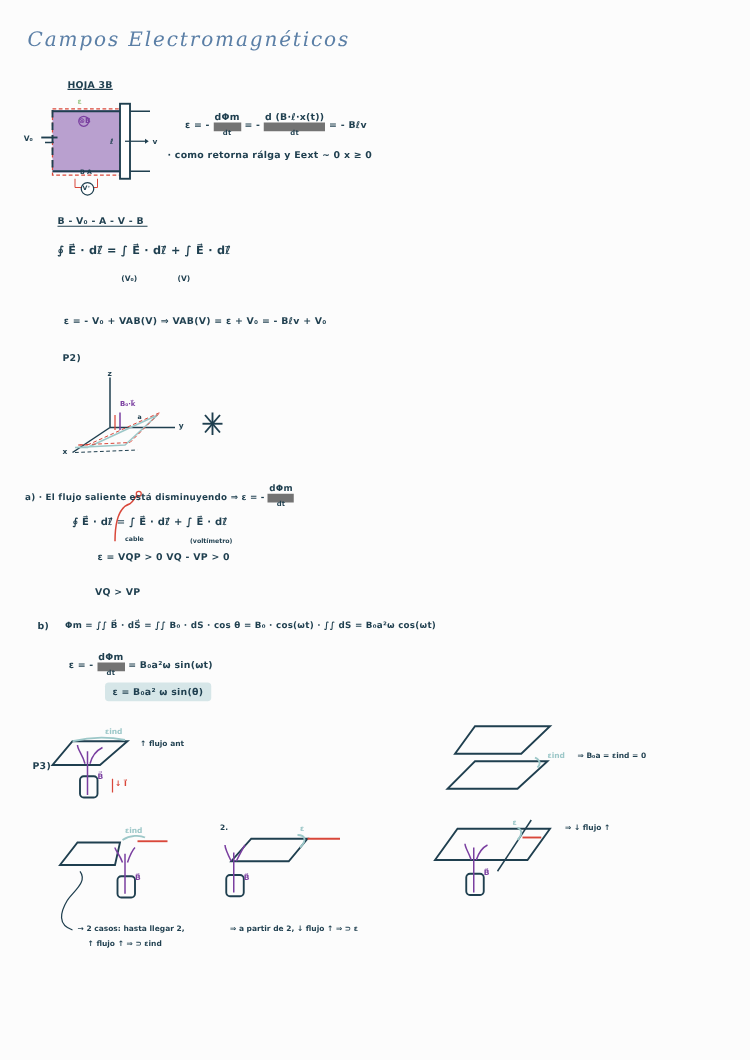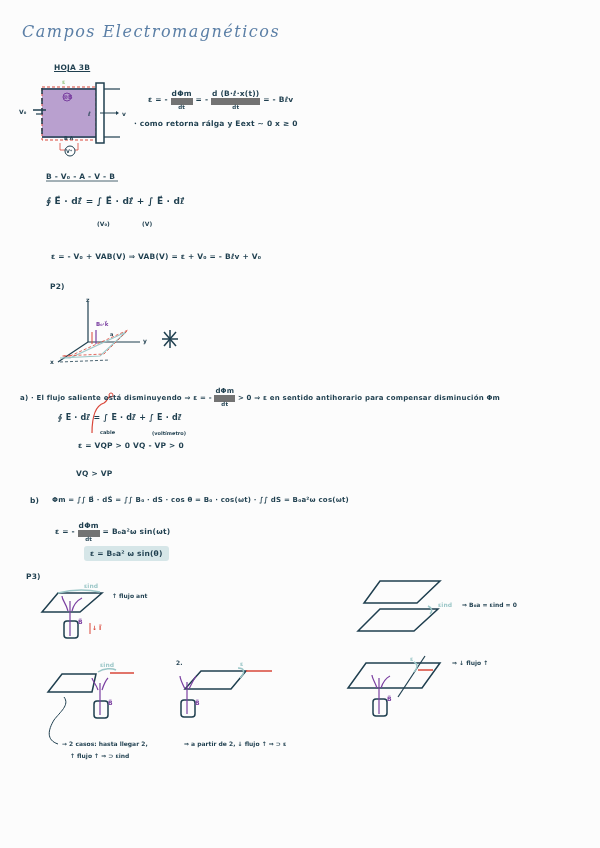--- a/index.html
+++ b/index.html
@@ -153,41 +153,40 @@
 <div class="abs hw-sm" style="left:50px; top:358px;">x</div>
 <div class="abs hw-sm purple" style="left:96px; top:321px; font-size:5.5px;">B₀·k⃗</div>
 <div class="abs hw-sm" style="left:110px; top:331px; font-size:5px;">a</div>
 
 <div class="abs hw" style="left:20px; top:388px; font-size:7px;">
   <span>a) · El flujo saliente está disminuyendo ⇒ ε = -</span>
   <span class="frac">
       <span class="num">dΦm</span>
       <span class="den">dt</span>
     </span>
-  <span> &gt; 0  ⇒ ε en sentido antihorario para compensar disminución Φm</span>
 </div>
 <div class="abs hw" style="left:58px; top:413px; font-size:8px;">∮ E⃗ · dℓ⃗ = ∫ E⃗ · dℓ⃗ + ∫ E⃗ · dℓ⃗</div>
 <div class="abs hw-sm" style="left:100px; top:429px; font-size:5px;">cable</div>
 <div class="abs hw-sm" style="left:152px; top:430px; font-size:5px;">(voltímetro)</div>
 <div class="abs hw" style="left:78px; top:441px;">ε = VQP &gt; 0      VQ - VP &gt; 0</div>
 <div class="abs hw" style="left:76px; top:469px;">VQ &gt; VP</div>
 
 <div class="abs hw" style="left:30px; top:496px;">b)</div>
 <div class="abs hw" style="left:52px; top:496px; font-size:7px;">Φm = ∫∫ B⃗ · dS⃗ = ∫∫ B₀ · dS · cos θ = B₀ · cos(ωt) · ∫∫ dS = B₀a²ω cos(ωt)</div>
 <div class="abs hw" style="left:55px; top:522px;">
   <span>ε = -</span>
   <span class="frac">
       <span class="num">dΦm</span>
       <span class="den">dt</span>
     </span>
   <span> = B₀a²ω sin(ωt)</span>
 </div>
 <div class="abs hw highlight" style="left:84px; top:546px;">ε = B₀a² ω sin(θ)</div>
 
-<div class="abs hw" style="left:26px; top:572px;">P3)</div>
+<div class="abs hw" style="left:26px; top:608px;">P3)</div>
 <div class="abs hw-sm teal" style="left:84px; top:582px;">εind</div>
 <div class="abs hw-sm" style="left:112px; top:592px;">↑ flujo ant</div>
 <div class="abs hw-sm purple" style="left:78px; top:618px;">B⃗</div>
 <div class="abs hw-sm red" style="left:92px; top:624px;">↓ I⃗</div>
 
 <div class="abs hw-sm teal" style="left:438px; top:601px;">εind</div>
 <div class="abs hw-sm" style="left:462px; top:601px;">⇒ B₀a = εind = 0</div>
 
 <div class="abs hw-sm teal" style="left:100px; top:661px;">εind</div>
 <div class="abs hw-sm purple" style="left:108px; top:699px;">B⃗</div>

